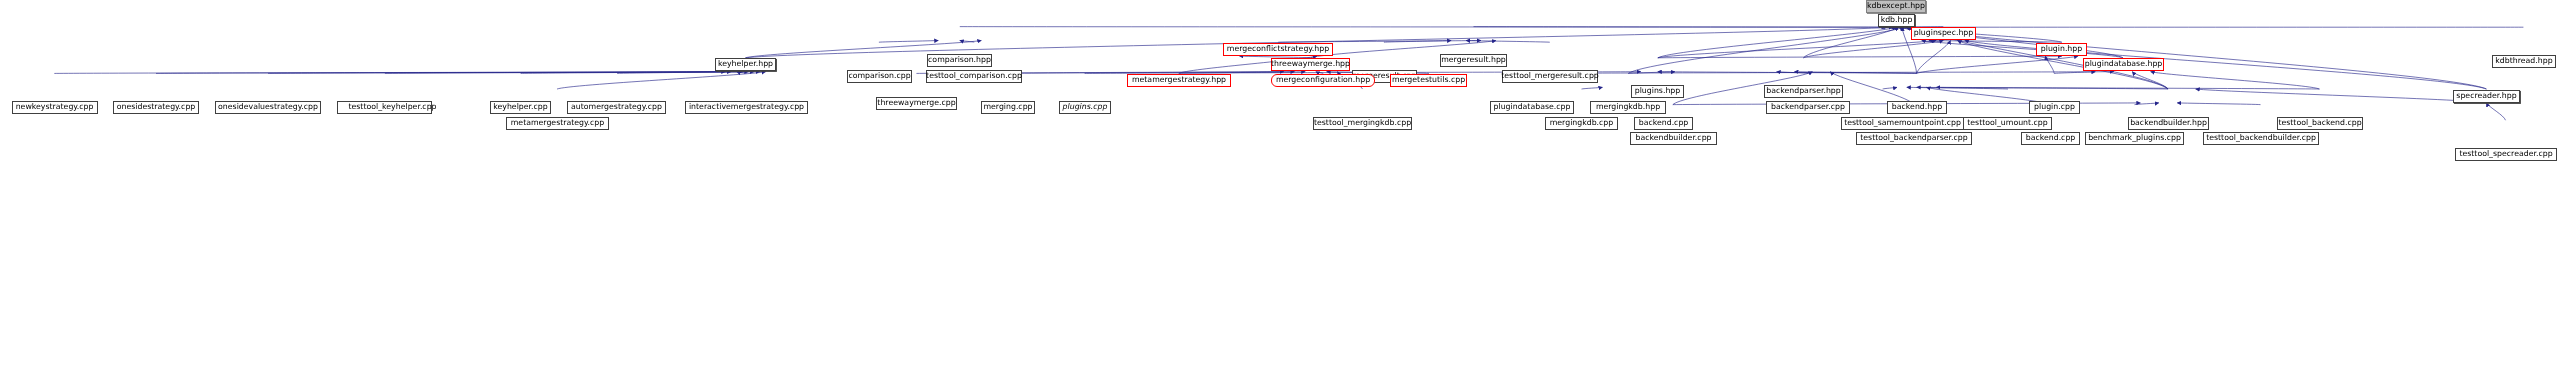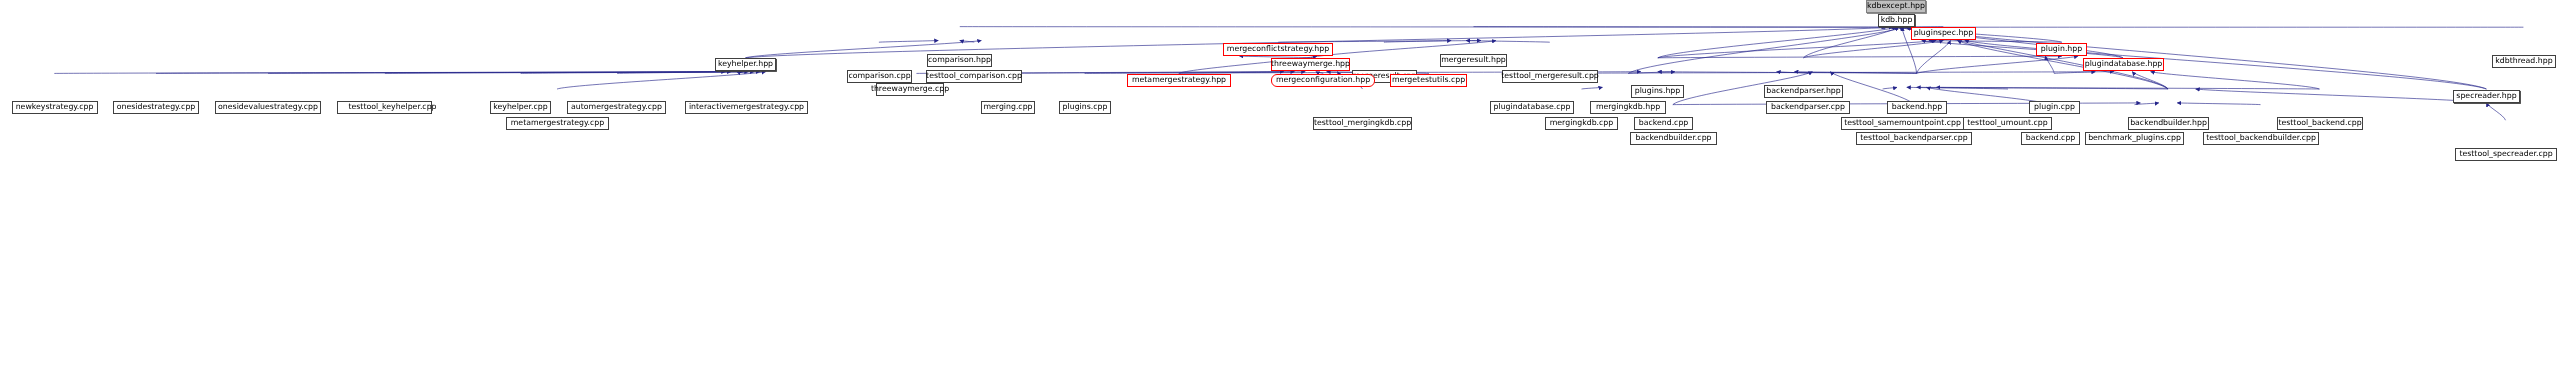--- a/index.html
+++ b/index.html
@@ -113,23 +113,23 @@
       <div class="node plain" style="left: 1631px; top: 58px; width: 53px;">plugins.hpp</div>
       <div class="node plain" style="left: 1764px; top: 58px; width: 79px;">backendparser.hpp</div>
       <div class="node red" style="left: 2083px; top: 58px; width: 81px;">plugindatabase.hpp</div>
       <div class="node plain" style="left: 11.6px; top: 74px; width: 86px;">newkeystrategy.cpp</div>
       <div class="node plain" style="left: 113px; top: 74px; width: 86px;">onesidestrategy.cpp</div>
       <div class="node plain" style="left: 215px; top: 74px; width: 106px;">onesidevaluestrategy.cpp</div>
       <div class="node plain" style="left: 337px; top: 74px; width: 95px; padding-left: 16px;">testtool_keyhelper.cpp</div>
       <div class="node plain" style="left: 490px; top: 74px; width: 61px;">keyhelper.cpp</div>
       <div class="node plain" style="left: 567px; top: 74px; width: 99px;">automergestrategy.cpp</div>
       <div class="node plain" style="left: 685px; top: 74px; width: 123px;">interactivemergestrategy.cpp</div>
-      <div class="node plain" style="left: 876px; top: 56px; width: 68px;">threewaymerge.cpp</div>
+      <div class="node plain" style="left: 876px; top: 70px; width: 81px;">threewaymerge.cpp</div>
       <div class="node plain" style="left: 981px; top: 74px; width: 54px;">merging.cpp</div>
-      <div class="node plain" style="left: 1059px; top: 74px; width: 52px;">plugins.cpp</div>
+      <div class="node plain" style="left: 1059px; top: 74px; width: 52px; font-style: italic;">plugins.cpp</div>
       <div class="node red" style="left: 1127px; top: 74px; width: 104px;">metamergestrategy.hpp</div>
       <div class="node red" style="left: 1271px; top: 74px; width: 104px; border-radius: 6px;">mergeconfiguration.hpp</div>
       <div class="node red" style="left: 1390px; top: 74px; width: 77px;">mergetestutils.cpp</div>
       <div class="node plain" style="left: 1490px; top: 74px; width: 84px;">plugindatabase.cpp</div>
       <div class="node plain" style="left: 1590px; top: 74px; width: 76px;">mergingkdb.hpp</div>
       <div class="node plain" style="left: 1766px; top: 74px; width: 84px;">backendparser.cpp</div>
       <div class="node plain" style="left: 1887px; top: 74px; width: 60px;">backend.hpp</div>
       <div class="node plain" style="left: 2029px; top: 74px; width: 51px;">plugin.cpp</div>
       <div class="node plain" style="left: 506px; top: 90px; width: 103px;">metamergestrategy.cpp</div>
       <div class="node plain" style="left: 1313px; top: 90px; width: 99px;">testtool_mergingkdb.cpp</div>

